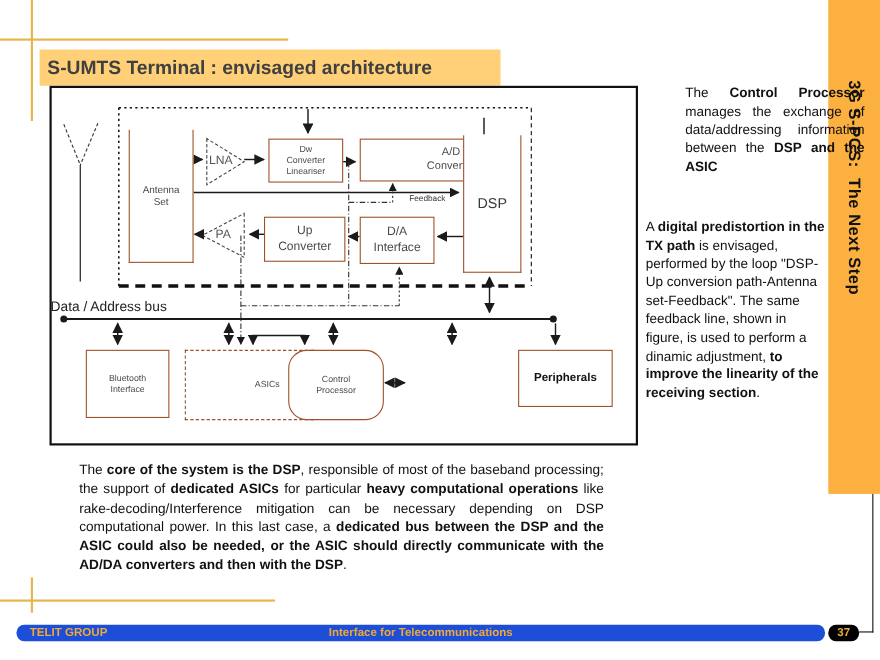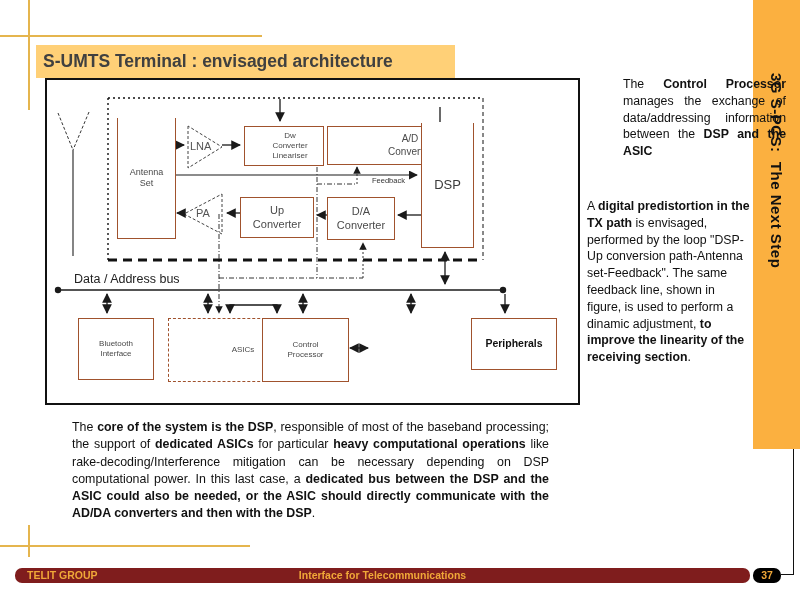--- a/index.html
+++ b/index.html
@@ -25,21 +25,21 @@
   .dash-border{border-style:dashed;}
   .flabel{position:absolute;color:#333;}
   
   .note{position:absolute;left:587px;width:163px;font-size:12.3px;line-height:16.8px;color:#111;}
   .just{text-align:justify;margin-left:36px;}
   .b{font-weight:bold;}
   
   #main-par{position:absolute;left:72px;top:419px;width:477px;font-size:12.4px;
             line-height:17.3px;color:#111;text-align:justify;}
   
-  #footer-bar{left:15px;top:568px;width:735px;height:15px;background:#7f1d1d;border-radius:7px;}
+  #footer-bar{left:15px;top:568px;width:735px;height:15px;background:#1d4ed8;border-radius:7px;}
   #footer-bar .fl{position:absolute;left:12px;top:0;line-height:15px;font-size:10.5px;font-weight:bold;color:#f0a838;}
   #footer-bar .fc{position:absolute;left:50%;transform:translateX(-50%);top:0;line-height:15px;
                   font-size:10.5px;font-weight:bold;color:#f0a838;white-space:nowrap;}
   #page-chip{left:753px;top:568px;width:28px;height:15px;background:#000;border-radius:7px;
              text-align:center;line-height:15px;font-size:10.5px;font-weight:bold;color:#f0a838;}
 </style>
 </head>
 <body>
 
 <div id="slide">
@@ -123,42 +123,42 @@
       <line x1="411" y1="294" x2="411" y2="313" marker-start="url(#arr)" marker-end="url(#arr)"></line>
       <line x1="505" y1="294" x2="505" y2="313" marker-end="url(#arr)"></line>
       <path d="M230,313 L230,305 L277,305 L277,313" marker-start="url(#arr)" marker-end="url(#arr)"></path>
       <line x1="350" y1="348" x2="368" y2="348" marker-start="url(#arr)" marker-end="url(#arr)"></line>
       <line x1="445" y1="252" x2="445" y2="284" marker-start="url(#arr)" marker-end="url(#arr)"></line>
     </g>
   </svg>
 
   <div class="dbox open-top" style="left:117px;top:118px;width:57px;height:120px;font-size:9px;">Antenna
 Set</div>
-  <div class="dbox" style="left:244px;top:126px;width:66px;height:38px;font-size:8px;padding-left:12px;">Dw
+  <div class="dbox" style="left:244px;top:126px;width:66px;height:38px;font-size:8px;">Dw
 Converter
 Lineariser</div>
   <div class="dbox" style="left:327px;top:126px;width:68px;height:37px;font-size:10px;padding-left:48px;">A/D
 Converter</div>
   <div class="dbox open-top" style="left:421px;top:123px;width:51px;height:124px;font-size:13px;color:#3a3a3a;">DSP</div>
   <div class="dbox" style="left:240px;top:197px;width:72px;height:39px;font-size:11px;">Up
 Converter</div>
   <div class="dbox" style="left:327px;top:197px;width:66px;height:41px;font-size:11px;">D/A
-Converter</div>
+Interface</div>
   <div class="dbox" style="left:78px;top:318px;width:74px;height:60px;font-size:8px;">Bluetooth
 Interface</div>
   <div class="dbox dash-border" style="left:168px;top:318px;width:82px;height:62px;font-size:8px;padding-left:33px;">ASICs</div>
-  <div class="dbox" style="left:262px;top:318px;width:85px;height:62px;font-size:8px;">Control
+  <div class="dbox" style="left:262px;top:318px;width:85px;height:62px;font-size:8px;border-radius:17px;">Control
 Processor</div>
   <div class="dbox" style="left:471px;top:318px;width:84px;height:50px;font-size:10.5px;font-weight:bold;color:#111;">Peripherals</div>
 
   <div class="flabel" style="left:190px;top:140px;font-size:11px;color:#555;">LNA</div>
   <div class="flabel" style="left:196px;top:207px;font-size:11px;color:#555;">PA</div>
 
   <div class="flabel" style="left:372px;top:176px;font-size:7.5px;">Feedback</div>
-  <div class="flabel" style="left:74px;top:272px;font-size:12.5px;color:#222;">Data / Address bus</div>
+  <div class="flabel" style="left:46px;top:272px;font-size:12.5px;color:#222;">Data / Address bus</div>
 
   <div class="note just" style="top:76px;"><span>The </span><span class="b">Control Processor</span><span> manages the exchange of data/addressing information between the </span><span class="b">DSP and the ASIC</span></div>
   <div class="note" style="top:198px;"><span>A </span><span class="b">digital predistortion in the TX path</span><span> is envisaged, performed by the loop "DSP-Up conversion path-Antenna set-Feedback". The same feedback line, shown in figure, is used to perform a dinamic adjustment, </span><span class="b">to improve the linearity of the receiving section</span><span>.</span></div>
 
   <div id="main-par"><span>The </span><span class="b">core of the system is the DSP</span><span>, responsible of most of the baseband processing; the support of </span><span class="b">dedicated ASICs</span><span> for particular </span><span class="b">heavy computational operations</span><span> like rake-decoding/Interference mitigation can be necessary depending on DSP computational power. In this last case, a </span><span class="b">dedicated bus between the DSP and the ASIC could also be needed, or the ASIC should directly communicate with the AD/DA converters and then with the DSP</span><span>.</span></div>
 
   <div id="footer-bar" class="abs">
     <span class="fl">TELIT GROUP</span>
     <span class="fc">Interface for Telecommunications</span>
   </div>

